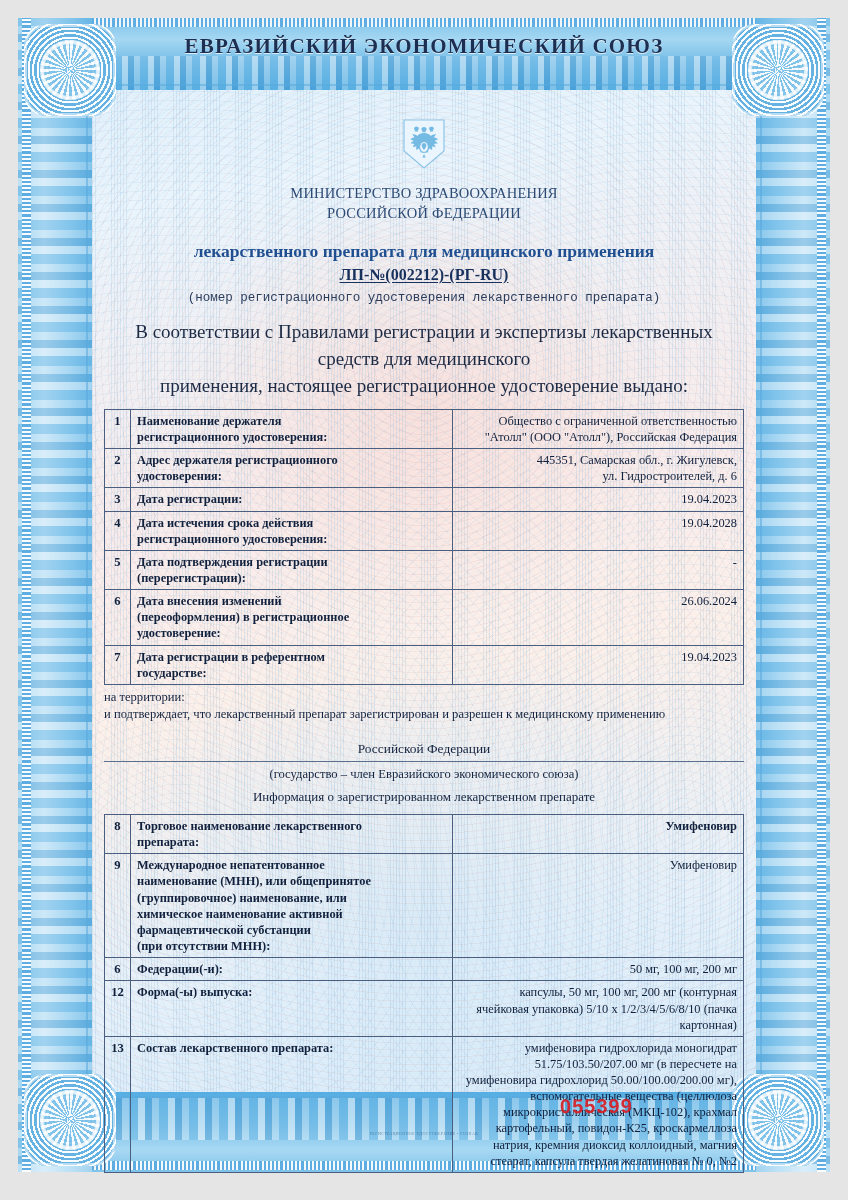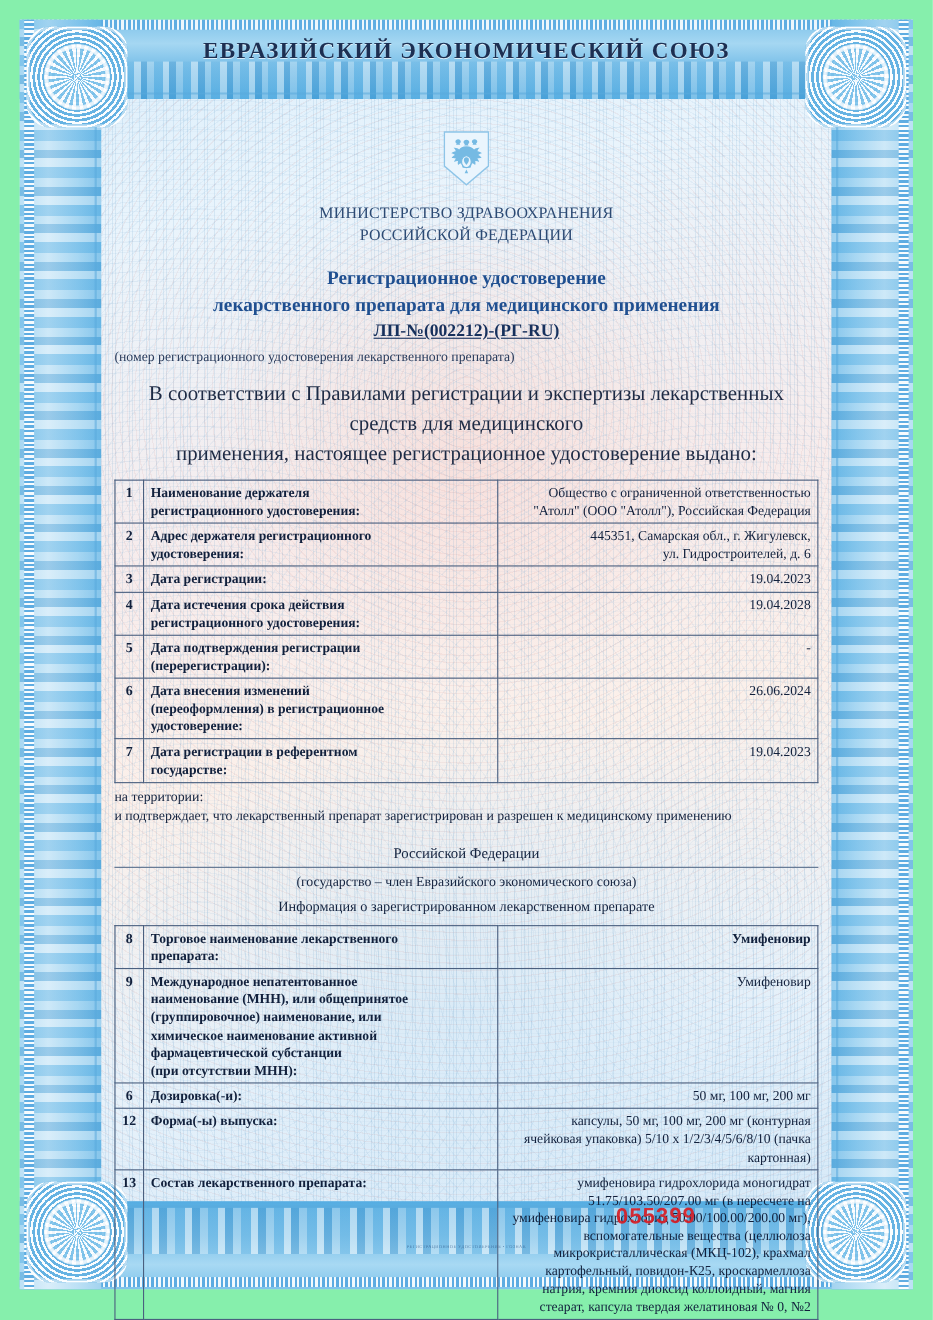--- a/index.html
+++ b/index.html
@@ -11,21 +11,21 @@
     font-family: "Liberation Serif", "DejaVu Serif", serif;
     overflow: hidden;
   }
 
   
   #certificate {
     position: absolute;
     left: 0; top: 0;
     width: 848px;
     height: 1200px;
-    background: #86efac;
+    background: #e5e5e5;
   }
 
   .sheet {
     position: absolute;
     left: 18px; top: 18px;
     width: 812px;
     height: 1154px;
     background:
       radial-gradient(ellipse 340px 300px at 50% 34%, rgba(250,214,206,0.55) 0%, rgba(250,222,214,0.28) 45%, rgba(255,255,255,0) 72%),
       radial-gradient(ellipse 420px 360px at 50% 78%, rgba(198,226,245,0.45) 0%, rgba(214,234,248,0.2) 50%, rgba(255,255,255,0) 78%),
@@ -192,24 +192,25 @@
   .doc-number {
     text-align: center;
     margin-top: 2px;
     font-size: 16px;
     font-weight: bold;
     color: #17305c;
     text-decoration: underline;
     text-underline-offset: 2px;
   }
   .doc-number-caption {
-    text-align: left;
+    text-align: center;
     margin-top: 7px;
     font-size: 12.5px;
     color: #2a3c5c;
+    font-family: Liberation Mono, monospace;
   }
 
   .intro {
     margin-top: 14px;
     text-align: center;
     font-size: 19px;
     color: #1d2a44;
     line-height: 1.42;
     padding: 0 6px;
   }
@@ -346,21 +347,20 @@
           </svg>
         </span>
       </div>
 
       <div class="ministry">
         <div>МИНИСТЕРСТВО ЗДРАВООХРАНЕНИЯ</div>
         <div>РОССИЙСКОЙ ФЕДЕРАЦИИ</div>
       </div>
 
       <div class="doc-title">
-        <div>Регистрационное удостоверение</div>
         <div>лекарственного препарата для медицинского применения</div>
       </div>
 
       <div class="doc-number">ЛП-№(002212)-(РГ-RU)</div>
       <div class="doc-number-caption">(номер регистрационного удостоверения лекарственного препарата)</div>
 
       <div class="intro">
         <div>В соответствии с Правилами регистрации и экспертизы лекарственных средств для медицинского</div>
         <div>применения, настоящее регистрационное удостоверение выдано:</div>
       </div>
@@ -474,21 +474,21 @@
                 <div>фармацевтической субстанции</div>
                 <div>(при отсутствии МНН):</div>
               </td>
               <td class="value">
                 <div>Умифеновир</div>
               </td>
             </tr>
             <tr>
               <td class="num">6</td>
               <td class="label">
-                <div>Дозировка(-и):</div>
+                <div>Федерации(-и):</div>
               </td>
               <td class="value">
                 <div>50 мг, 100 мг, 200 мг</div>
               </td>
             </tr>
             <tr>
               <td class="num">12</td>
               <td class="label">
                 <div>Форма(-ы) выпуска:</div>
               </td>

